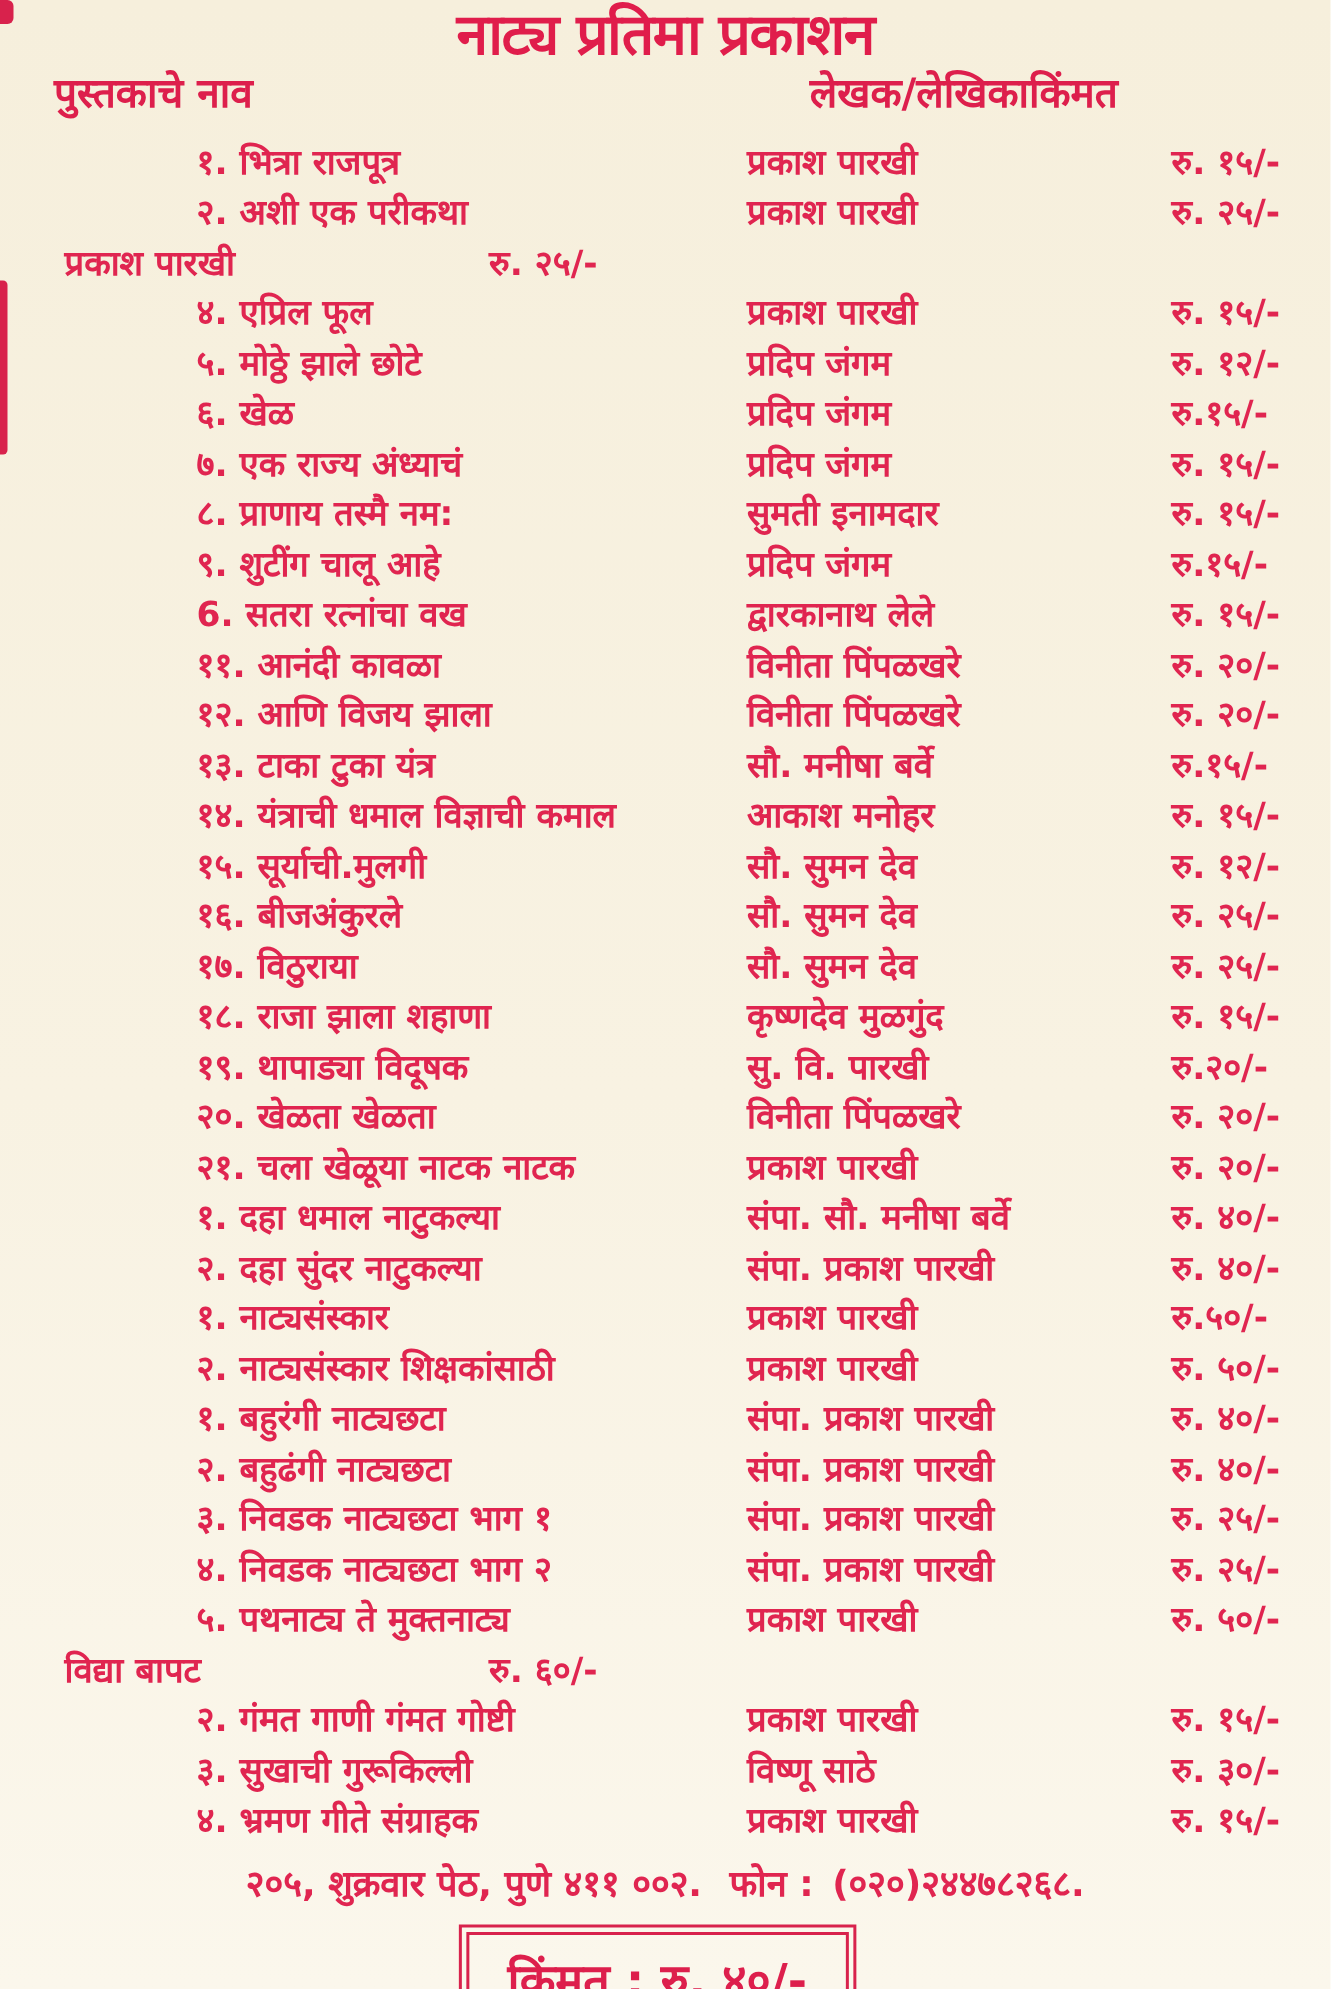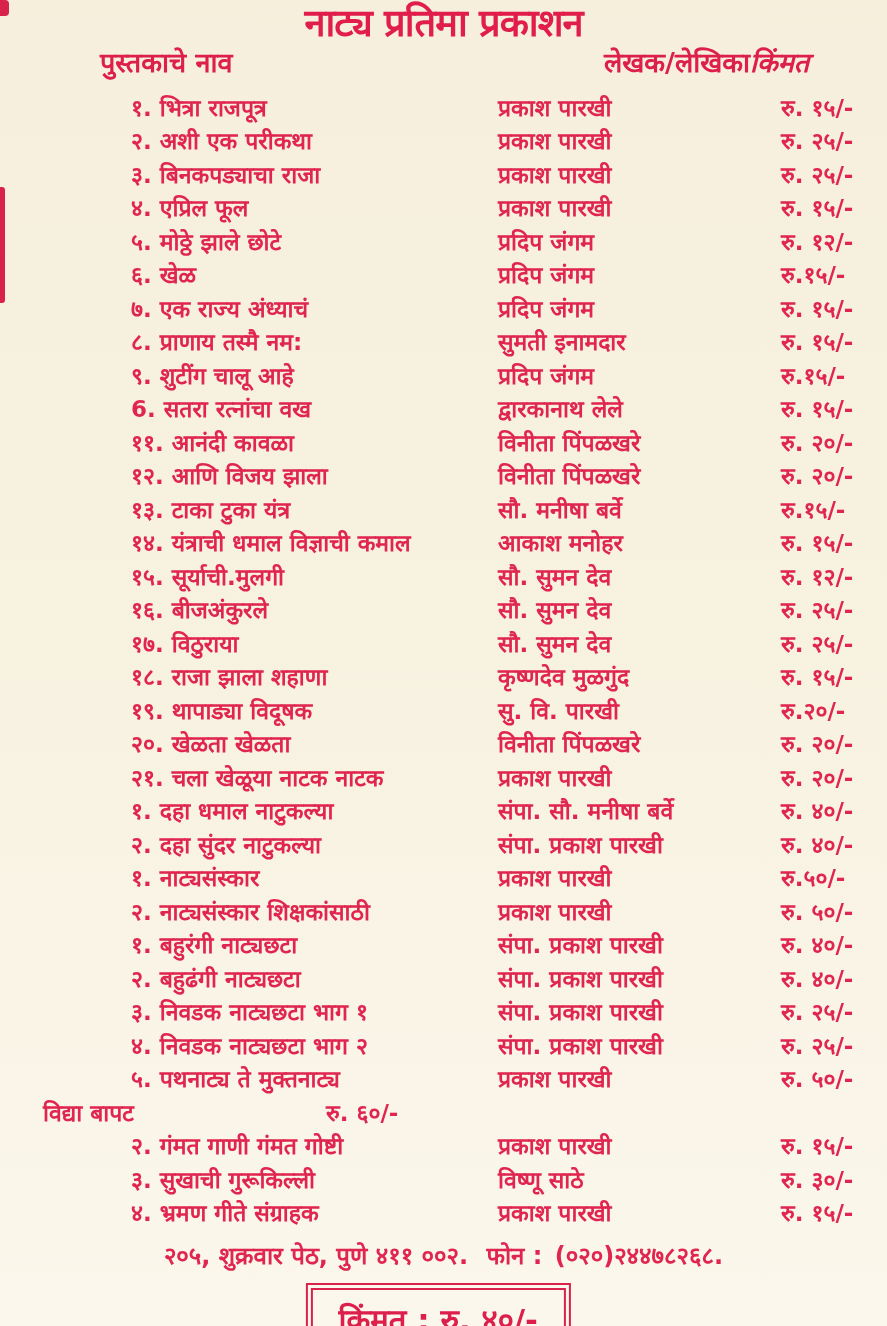--- a/index.html
+++ b/index.html
@@ -18,23 +18,23 @@
     position:absolute;top:0;left:0;width:100%;
     text-align:center;margin:0;
     font-size:38px;font-weight:700;line-height:46px;
     color:#e01d4b;letter-spacing:-1px;
   }
   .head-row{
     position:absolute;top:44px;left:0;width:100%;
     display:flex;font-size:27px;font-weight:700;line-height:38px;
     color:#dd1f4c;
   }
-  .head-row .c1{margin-left:100px;width:367px;}
+  .head-row .c1{margin-left:36px;width:367px;}
   .head-row .c2{width:283px;text-align:right;}
-  .head-row .c3{flex:1;font-style:italic;}
+  .head-row .c3{flex:1;}
   .table{position:absolute;top:90px;left:10px;width:100%;padding-left:33px;}
   .row{display:flex;height:33.5px;align-items:center;font-size:23px;font-weight:700;}
   .cell{white-space:nowrap;overflow:visible;}
   .cell.book{margin-left:88px;width:367px;}
   .cell.book .num{margin-right:8px;}
   .cell.author{width:283px;}
   .cell.price{flex:1;}
   .address{
     position:absolute;top:1238px;left:0;width:100%;
     text-align:center;font-size:24px;font-weight:600;color:#e02550;
@@ -72,21 +72,20 @@
         <span class="cell book"><span class="num">१.</span><span>भित्रा राजपूत्र</span></span>
         <span class="cell author">प्रकाश पारखी</span>
         <span class="cell price">रु. १५/-</span>
       </div>
       <div class="row">
         <span class="cell book"><span class="num">२.</span><span>अशी एक परीकथा</span></span>
         <span class="cell author">प्रकाश पारखी</span>
         <span class="cell price">रु. २५/-</span>
       </div>
       <div class="row">
-        <span class="cell book"><span class="num">३.</span><span>बिनकपड्याचा राजा</span></span>
         <span class="cell author">प्रकाश पारखी</span>
         <span class="cell price">रु. २५/-</span>
       </div>
       <div class="row">
         <span class="cell book"><span class="num">४.</span><span>एप्रिल फूल</span></span>
         <span class="cell author">प्रकाश पारखी</span>
         <span class="cell price">रु. १५/-</span>
       </div>
       <div class="row">
         <span class="cell book"><span class="num">५.</span><span>मोठ्ठे झाले छोटे</span></span>

